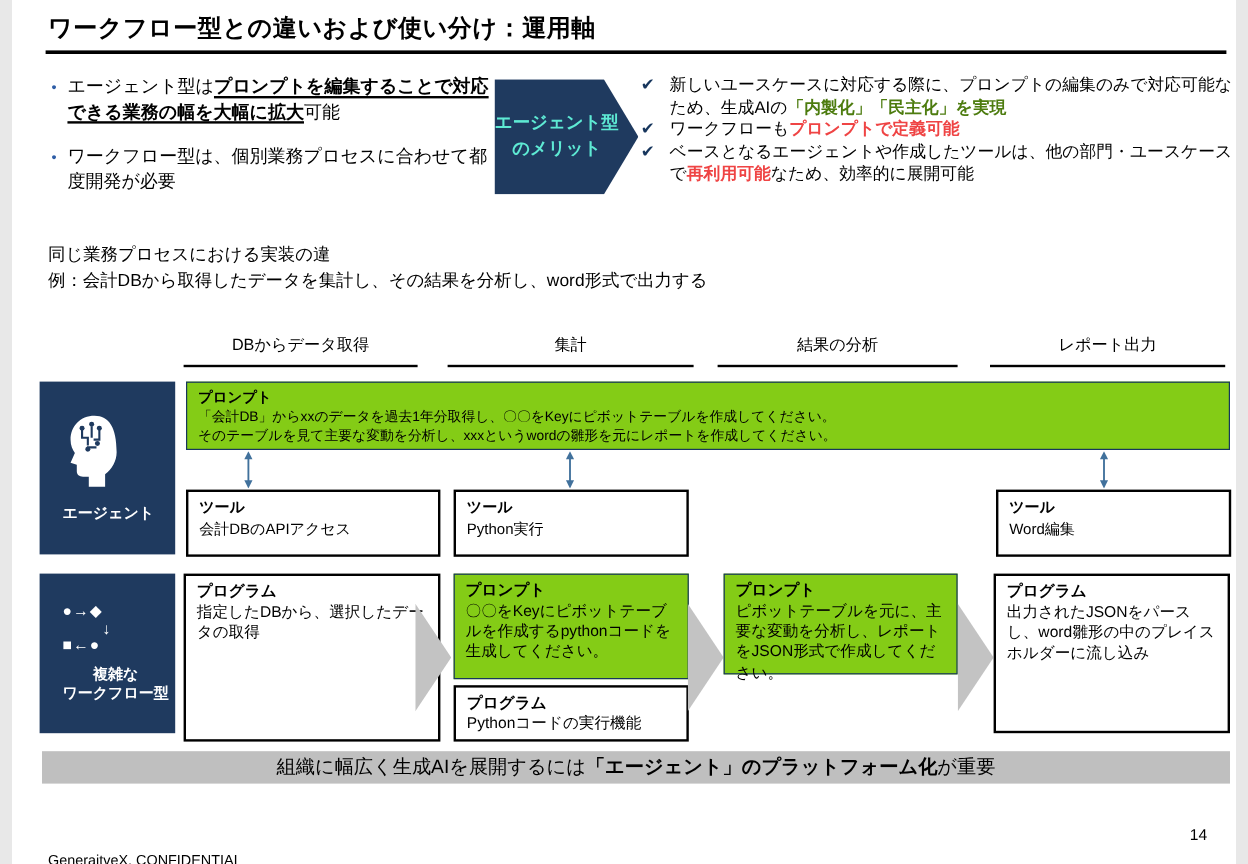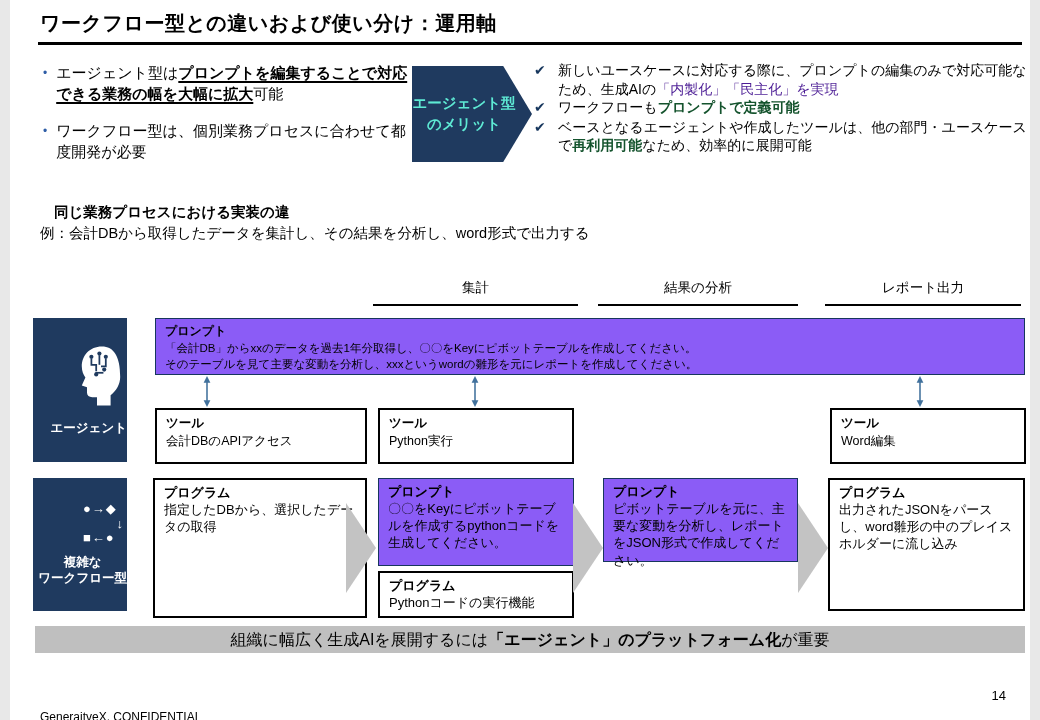--- a/index.html
+++ b/index.html
@@ -26,46 +26,46 @@
     clip-path:polygon(0 0,76% 0,100% 50%,76% 100%,0 100%);
     display:flex; align-items:center; justify-content:center;
     color:#5eead4; font-size:14.5px; font-weight:bold; text-align:center;
     white-space:pre-line; padding-right:16px; box-sizing:border-box; line-height:1.45;
   }
 
   
   .checks { left:524px; top:61px; width:498px; font-size:14px; line-height:1.33; }
   .check-row { display:flex; gap:7px; }
   .check-mark { color:#17365D; font-weight:bold; flex:0 0 17px; }
-  .c-emph-dark  { color:#4c1d95; font-weight:normal; }
-  .c-emph-light { color:#14532d; font-weight:bold;font-family:Liberation Serif, serif; }
-
-  
-  .section-head { left:30px; top:203px; font-size:14.5px; font-weight:bold;margin-left:14px; }
+  .c-emph-dark  { color:#4d7c0f; font-weight:bold; }
+  .c-emph-light { color:#ef4444; font-weight:bold; }
+
+  
+  .section-head { left:30px; top:203px; font-size:14.5px; font-weight:normal; }
   .section-example { left:30px; top:224px; font-size:14.5px; }
 
   
   .col-head { top:276px; height:30px; border-bottom:2px solid #000; text-align:center;
               font-size:13.5px; box-sizing:border-box; padding-top:3px; }
   .col1 { left:143px; width:195px; } .col2 { left:363px; width:205px; }
   .col3 { left:588px; width:200px; } .col4 { left:815px; width:196px; }
 
   
   .row-label-box { background:#1F3A5F; display:flex; flex-direction:column;
-                   align-items:flex-end; justify-content:center; }
+                   align-items:flex-start; justify-content:center;padding-left:19px; }
   .agent-box { left:23px; top:318px; width:94px; height:144px; gap:12px; }
   .wf-box    { left:23px; top:478px; width:94px; height:133px; gap:9px; }
   .row-label { color:#fff; font-weight:bold; font-size:12.5px; text-align:center;
                white-space:pre-line; line-height:1.3; }
   .wf-glyph { color:#fff; font-size:13px; line-height:1.1; letter-spacing:1px; width:44px; }
   .wf-glyph .r2 { text-align:right; padding-right:3px; }
 
   
   .box-title { font-weight:bold; }
-  .blue-box  { background:#8b5cf6; border:1.5px solid #17365D; box-sizing:border-box; }
+  .blue-box  { background:#84cc16; border:1.5px solid #17365D; box-sizing:border-box; }
   .white-box { background:#fff; border:2px solid #000; box-sizing:border-box; }
   .agent-prompt { left:145px; top:318px; width:870px; height:57px; padding:4px 9px;
                   font-size:11.5px; line-height:1.42; }
   .agent-prompt .box-title { font-size:12px; }
   .tool { top:408px; height:56px; padding:4px 9px; font-size:12.5px; line-height:1.45; }
   .tool1 { left:145px; width:212px; } .tool2 { left:368px; width:196px; } .tool3 { left:820px; width:196px; }
   .step { padding:4px 9px; font-size:13px; line-height:1.32; }
   .s1  { left:143px; top:478px; width:214px; height:140px; }
   .s2p { left:368px; top:478px; width:196px; height:88px;  }
   .s2g { left:368px; top:571px; width:196px; height:47px;  }
@@ -119,20 +119,21 @@
     </div>
     <div class="check-row">
       <span class="check-mark">✔</span>
       <span><span>ベースとなるエージェントや作成したツールは、他の部門・ユースケースで</span><span class="c-emph-light">再利用可能</span><span>なため、効率的に展開可能</span></span>
     </div>
   </div>
 
   <div class="abs section-head">同じ業務プロセスにおける実装の違</div>
   <div class="abs section-example">例：会計DBから取得したデータを集計し、その結果を分析し、word形式で出力する</div>
 
+  <div class="abs col-head col1">DBからデータ取得</div>
   <div class="abs col-head col2">集計</div>
   <div class="abs col-head col3">結果の分析</div>
   <div class="abs col-head col4">レポート出力</div>
 
   <div class="abs row-label-box agent-box">
     <svg width="52" height="64" viewBox="0 0 64 80">
       <path fill="#ffffff" d="M33,3 C18,3 8,14 8,28 c0,6 2,10 4.5,14 L8,52 l6.5,2 v7 c0,3.5 2.5,5.5 6.5,5.5 h6 V77 h17 V64 c7,-5.5 12,-13.5 12,-23 C56,15 48,3 33,3 Z"></path>
       <g stroke="#1F3A5F" stroke-width="2.2" fill="none">
         <path d="M20,18 v8 h6 v8"></path>
         <path d="M30,14 v12"></path>

